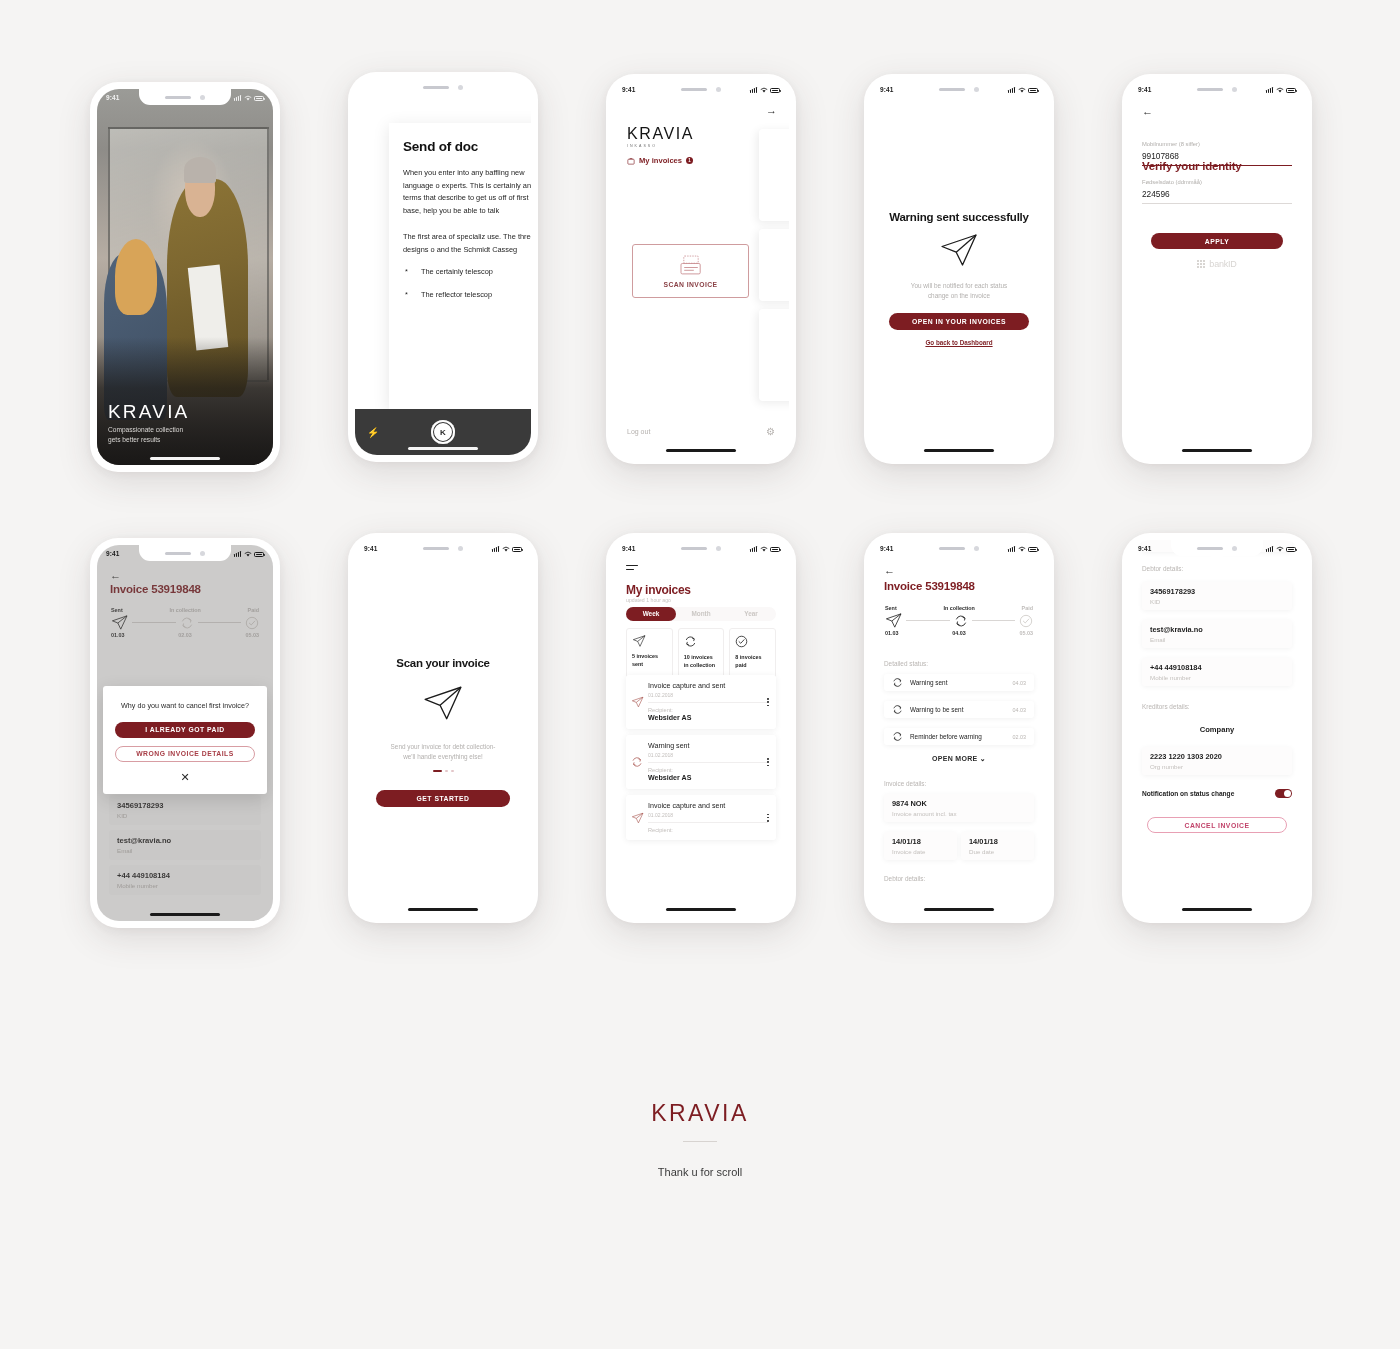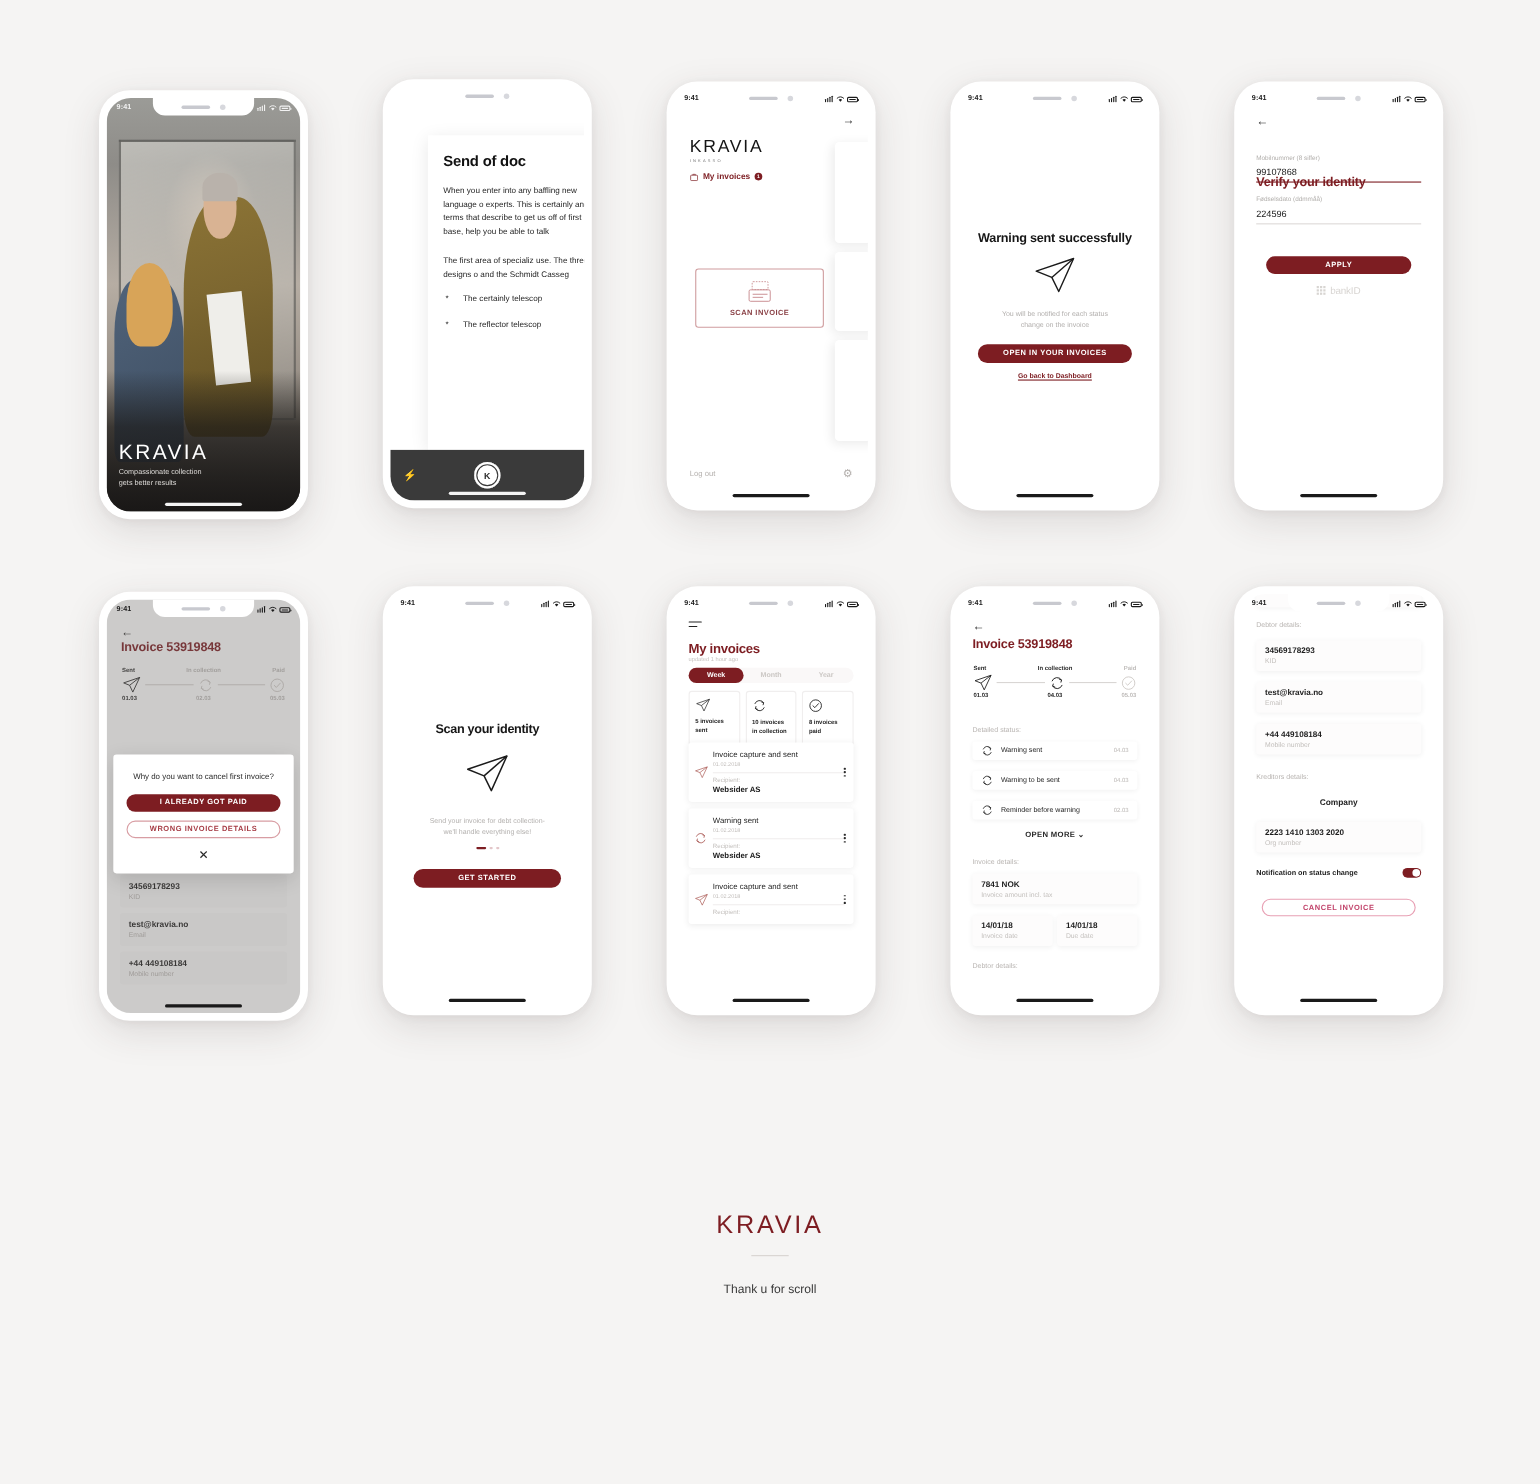--- a/index.html
+++ b/index.html
@@ -562,21 +562,21 @@
               <i></i>
               <i></i>
             </span>
           <svg width="8" height="6" viewBox="0 0 12 9">
               <path d="M6 8.2 3.6 5.4a3.7 3.7 0 0 1 4.8 0Z" fill="currentColor"></path>
               <path d="M1.6 3.4a6.6 6.6 0 0 1 8.8 0" stroke="currentColor" stroke-width="1.3" fill="none" stroke-linecap="round"></path>
             </svg>
           <span class="batt"></span>
         </span>
       </div>
-      <div class="si-title">Scan your identity</div>
+      <div class="si-title">Scan your invoice</div>
       <div class="si-icon">
         <svg width="42" height="36" viewBox="0 0 40 34">
             <path d="M3 13.5 37 2 23.5 32l-6.3-12.8L3 13.5Z" stroke="#1c1c1c" stroke-width="1.3" fill="none" stroke-linejoin="round"></path>
             <path d="M37 2 17.2 19.2" stroke="#1c1c1c" stroke-width="1.3" fill="none"></path>
           </svg>
       </div>
       <div class="si-sub">
         <div>Send your invoice for debt collection-</div>
         <div>we'll handle everything else!</div>
       </div>
@@ -799,21 +799,21 @@
         <span class="dt">02.03</span>
       </div>
 
       <div class="open-more" style="top:215px;">
         <span>OPEN MORE</span> <span>⌄</span>
       </div>
 
       <div class="sec-label" style="top:240px;">Invoice details:</div>
 
       <div class="d-card" style="left:13px; right:13px; top:254px;">
-        <div class="v">7841 NOK</div>
+        <div class="v">9874 NOK</div>
         <div class="k">Invoice amount incl. tax</div>
       </div>
       <div class="d-card" style="left:13px; width:73px; top:292px;">
         <div class="v">14/01/18</div>
         <div class="k">Invoice date</div>
       </div>
       <div class="d-card" style="right:13px; width:73px; top:292px;">
         <div class="v">14/01/18</div>
         <div class="k">Due date</div>
       </div>
@@ -861,21 +861,21 @@
       </div>
       <div class="d-card" style="left:13px; right:13px; top:118px;">
         <div class="v">+44 449108184</div>
         <div class="k">Mobile number</div>
       </div>
 
       <div class="sec-label" style="top:163px;">Kreditors details:</div>
       <div class="company" style="top:185px;">Company</div>
 
       <div class="d-card" style="left:13px; right:13px; top:207px;">
-        <div class="v">2223 1410 1303 2020</div>
+        <div class="v">2223 1220 1303 2020</div>
         <div class="k">Org number</div>
       </div>
 
       <div class="notif-row" style="top:249px;">
         <span class="lbl">Notification on status change</span>
         <span class="toggle">
             <span class="knob"></span>
           </span>
       </div>
 

